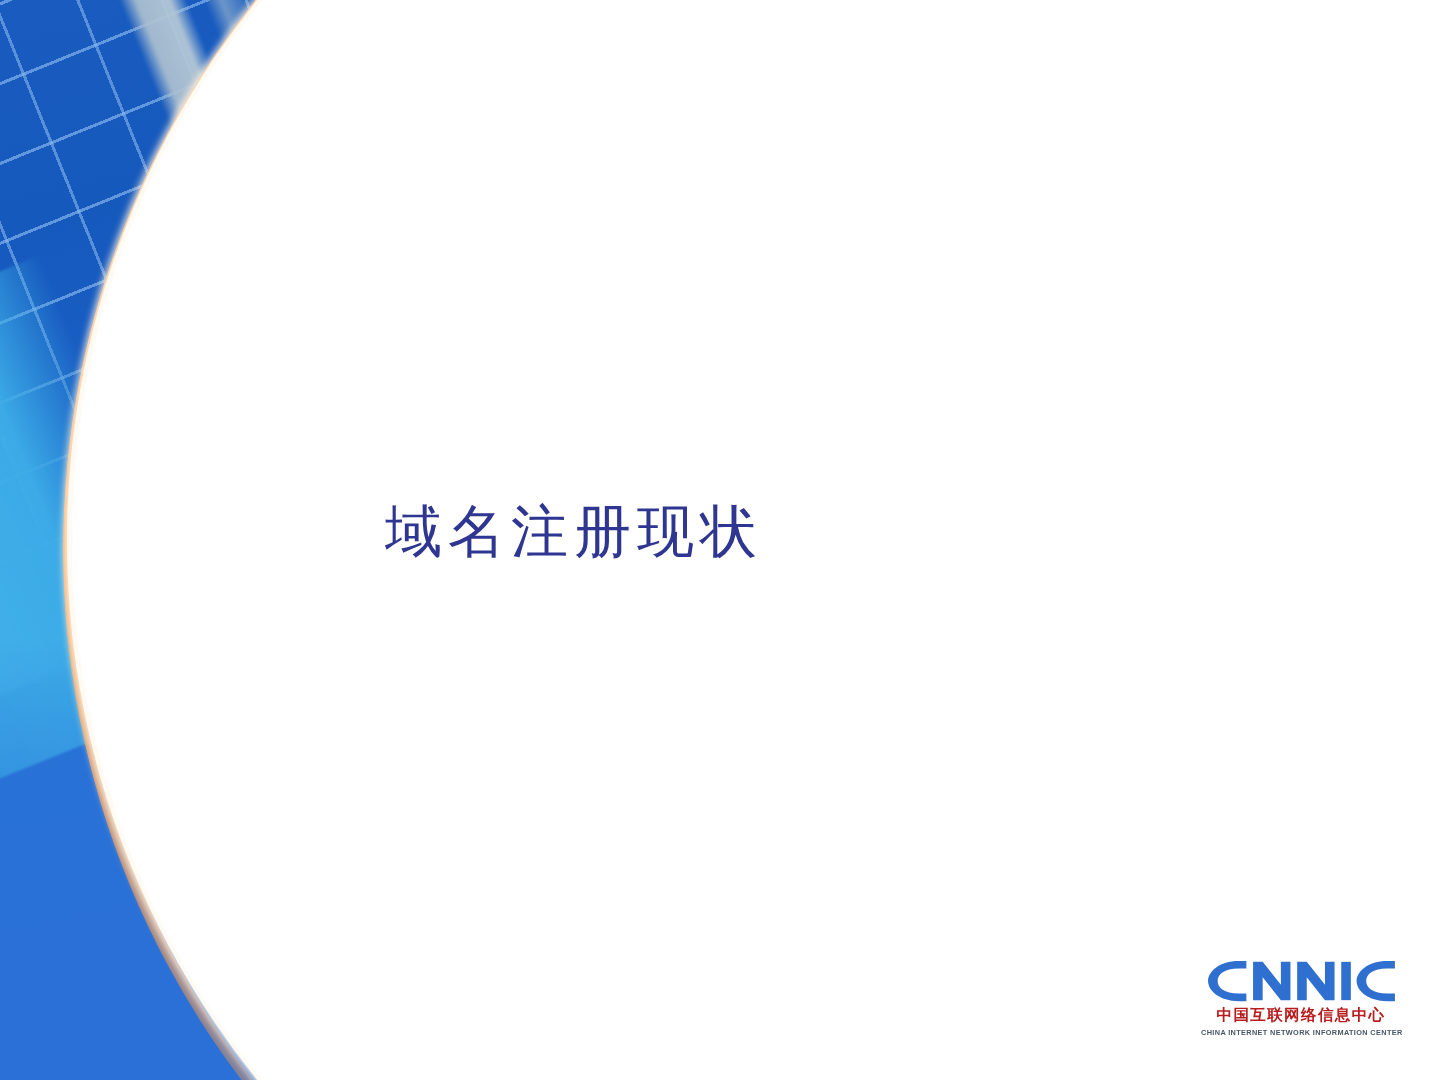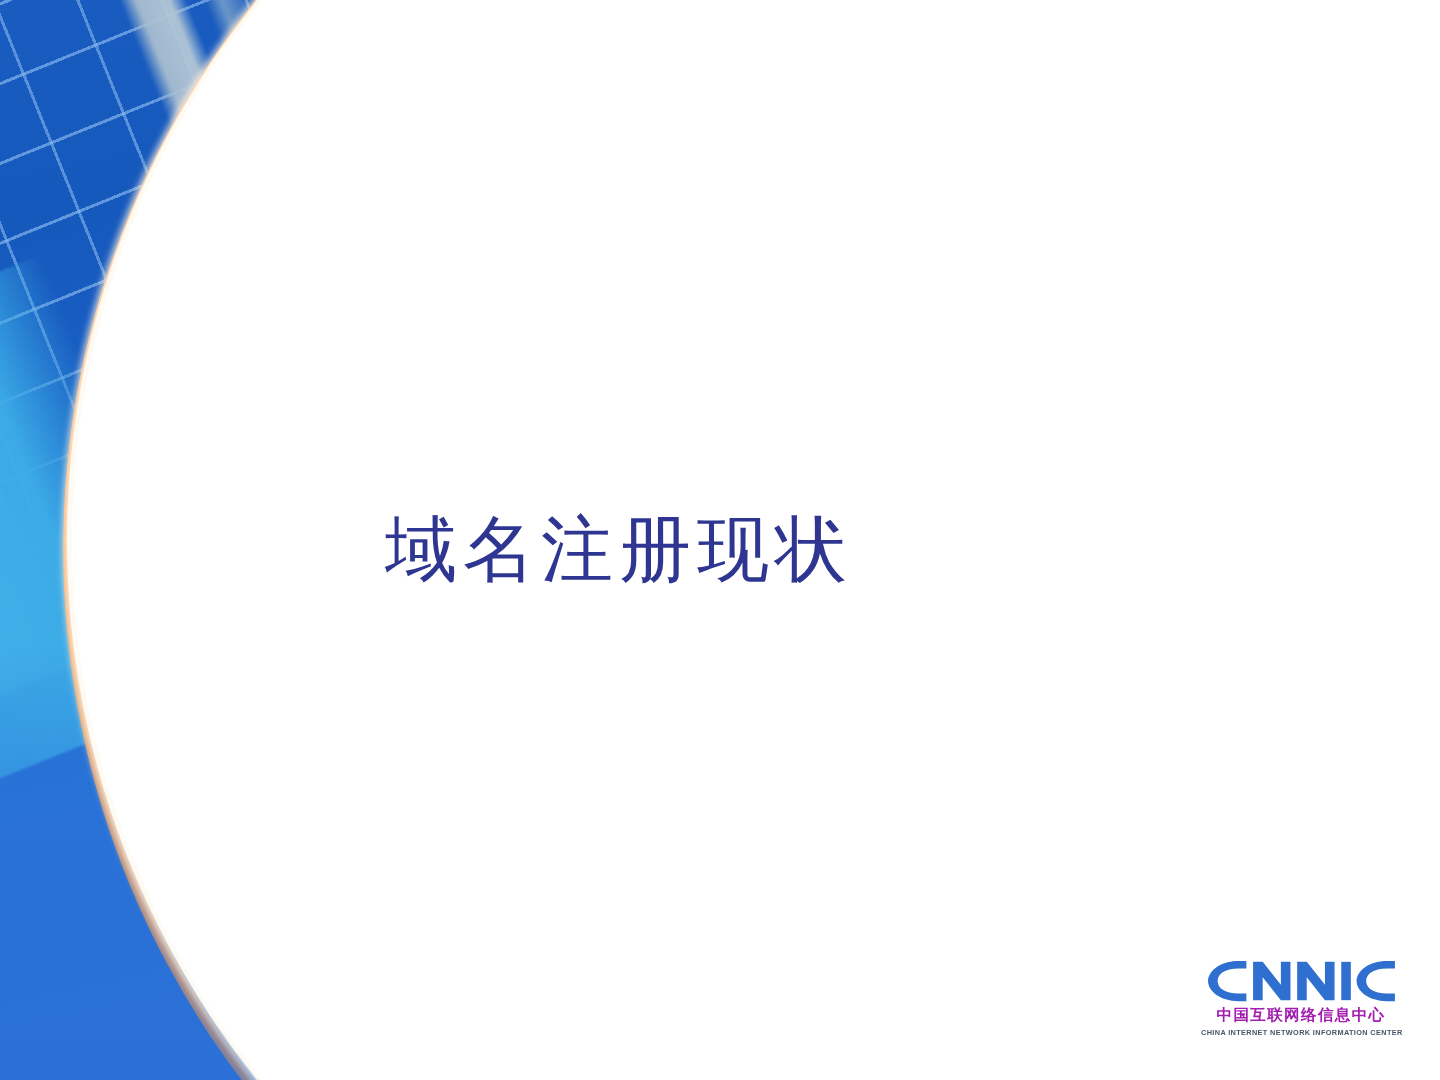--- a/index.html
+++ b/index.html
@@ -168,21 +168,21 @@
     -webkit-mask-image: linear-gradient(176deg, rgba(0,0,0,.55) 0%, rgba(0,0,0,1) 10%, rgba(0,0,0,1) 48%, rgba(0,0,0,.55) 70%, rgba(0,0,0,.18) 85%, rgba(0,0,0,0) 95%);
     mask-image: linear-gradient(176deg, rgba(0,0,0,.55) 0%, rgba(0,0,0,1) 10%, rgba(0,0,0,1) 48%, rgba(0,0,0,.55) 70%, rgba(0,0,0,.18) 85%, rgba(0,0,0,0) 95%);
     filter: blur(.6px);
   }
 
   
   .slide-title {
     position: absolute;
     left: 385px;
     top: 462px;
-    font-size: 72px;
+    font-size: 57px;
     line-height: 1.1;
     letter-spacing: 6px;
     color: #2e3691;
     font-weight: 400;
     white-space: nowrap;
     font-family: "DejaVu Sans", "Liberation Sans", sans-serif;
   }
 
   
   .logo {
@@ -196,21 +196,21 @@
   .logo-mark {
     display: block;
     width: 196px;
     height: 46px;
   }
   .logo-cn {
     display: block;
     margin-top: 1px;
     font-size: 15.5px;
     letter-spacing: 1.4px;
-    color: #a21caf;
+    color: #b91c1c;
     font-weight: 700;
     font-family: "DejaVu Sans", "Liberation Sans", sans-serif;
     white-space: nowrap;
   }
   .logo-en {
     display: block;
     margin-top: 2px;
     font-size: 7.2px;
     letter-spacing: .35px;
     color: #4a5666;

